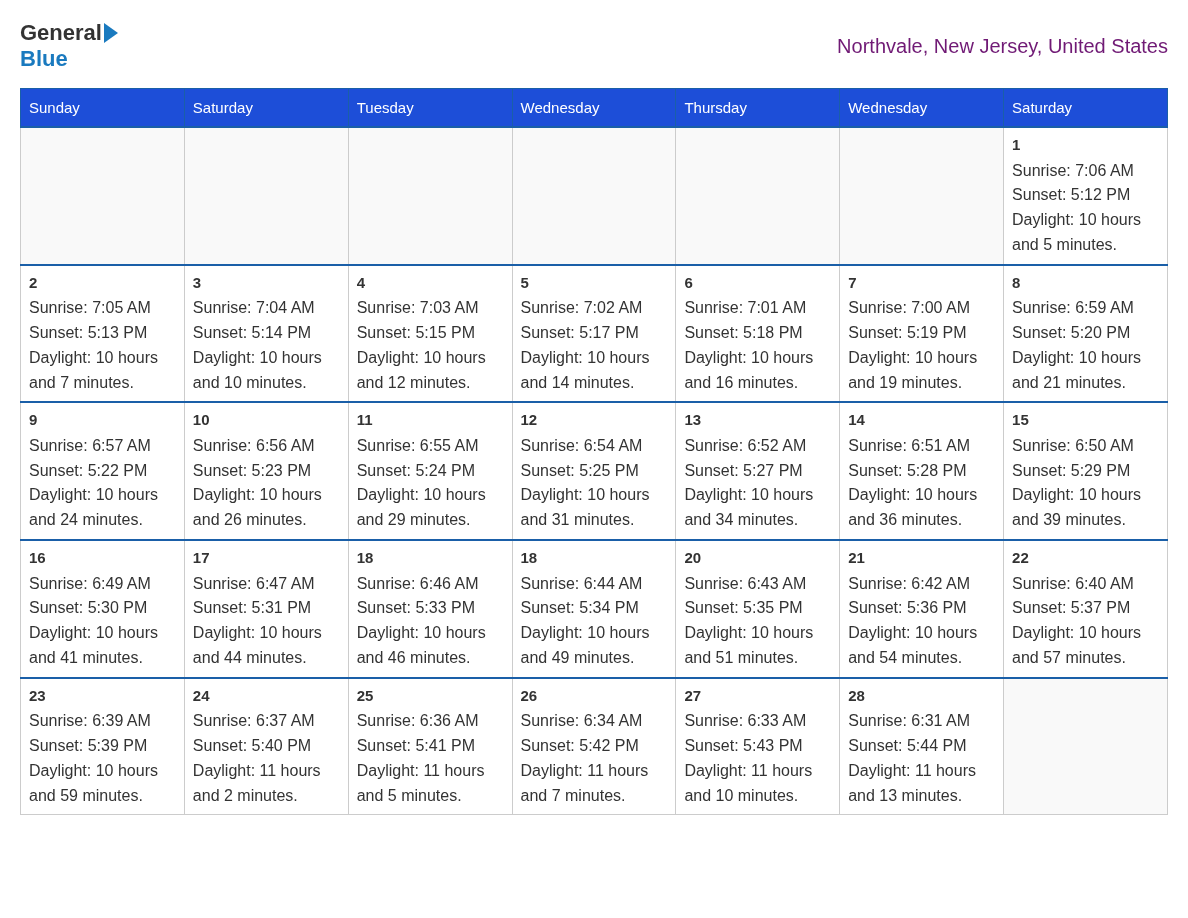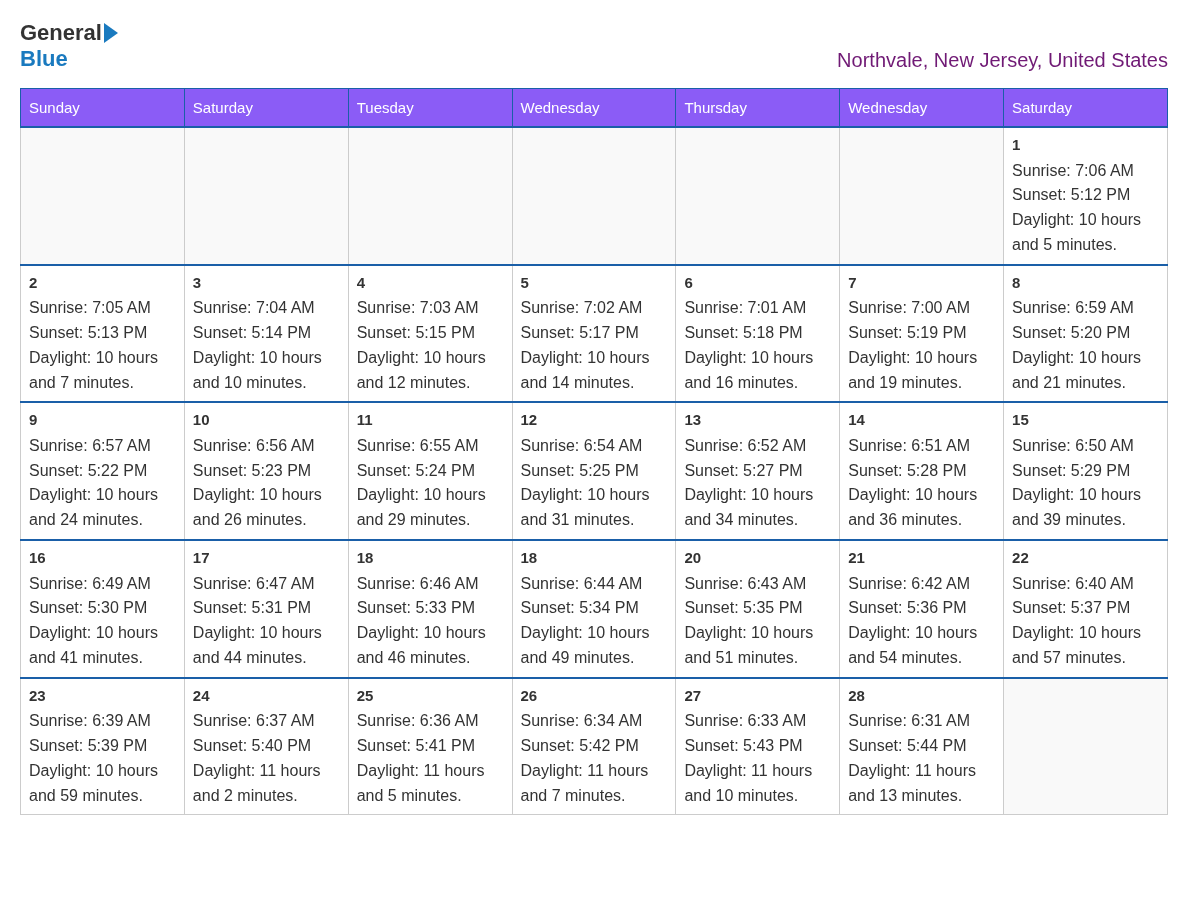--- a/index.html
+++ b/index.html
@@ -5,21 +5,21 @@
     * { box-sizing: border-box; margin: 0; padding: 0; }
     body {
       font-family: Arial, sans-serif;
       background: #fff;
       color: #333;
       padding: 20px;
     }
     .header {
       display: flex;
       justify-content: space-between;
-      align-items: flex-end;
+      align-items: center;
       margin-bottom: 16px;
     }
     .logo {
       display: flex;
       flex-direction: column;
       align-items: flex-start;
     }
     .title-block {
       text-align: right;
     }
@@ -33,21 +33,21 @@
       font-size: 20px;
       font-weight: normal;
       color: #701a75;
     }
     .calendar {
       width: 100%;
       border-collapse: collapse;
       table-layout: fixed;
     }
     .calendar thead tr th {
-      background-color: #8b5cf6;
+      background-color: #1d4ed8;
       color: #fff;
       padding: 10px 8px;
       font-size: 15px;
       font-weight: normal;
       text-align: left;
       border: 1px solid #1a5fa8;
     }
     .calendar tbody tr td {
       vertical-align: top;
       padding: 6px 8px;

